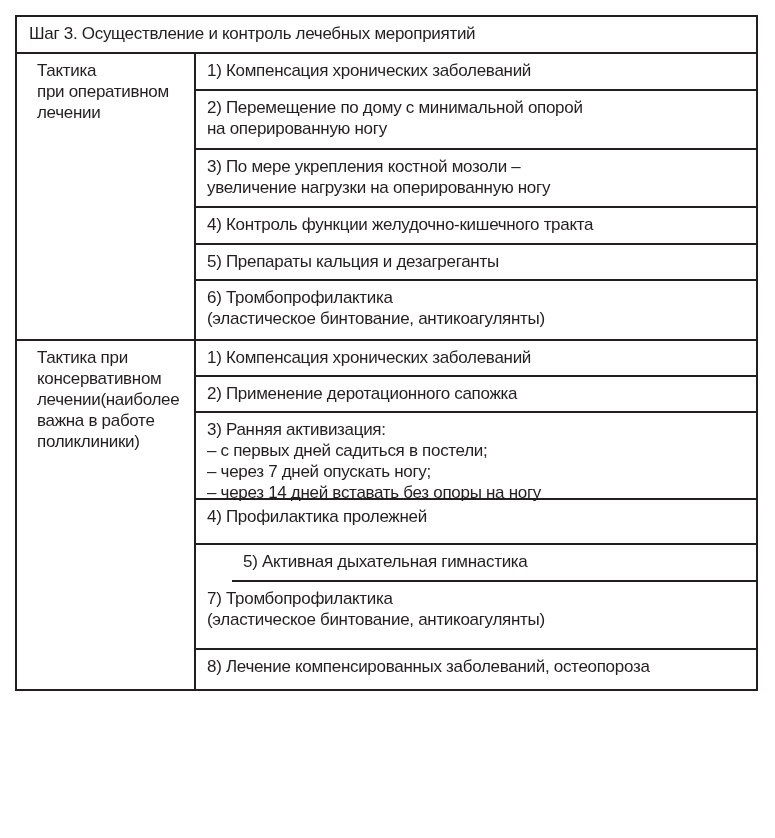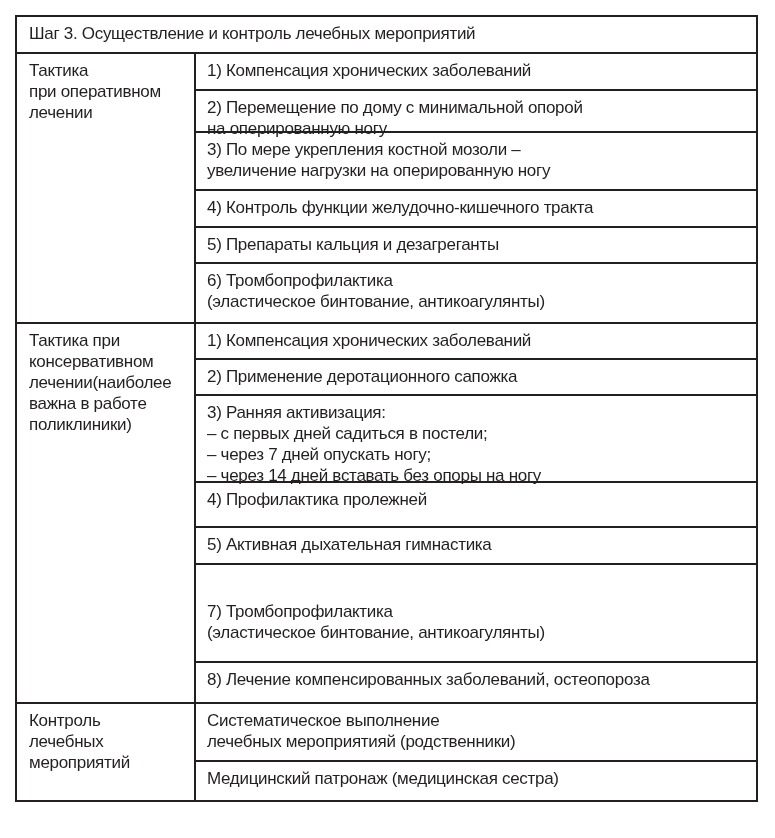--- a/index.html
+++ b/index.html
@@ -5,39 +5,39 @@
   html, body { margin:0; padding:0; background:#ffffff; }
   body { width:775px; height:838px; position:relative; overflow:hidden;
          font-family:"Liberation Sans", sans-serif; color:#231f20; }
   .tbl { position:absolute; left:15px; top:15px; width:743px;
          border:2px solid #231f20; box-sizing:border-box; }
   .hdr { height:37px; border-bottom:2px solid #231f20; box-sizing:border-box;
          padding:7px 4px 0 12px; font-size:17px; letter-spacing:-0.3px; transform-origin:left; }
   .grp { display:flex; border-bottom:2px solid #231f20; box-sizing:border-box; }
   .grp:last-child { border-bottom:none; }
   .lab { width:179px; border-right:2px solid #231f20; box-sizing:border-box;
-         padding:6px 0 0 12px; font-size:17px; line-height:21px; white-space:pre-line; letter-spacing:-0.3px; }
+         padding:6px 0 0 20px; font-size:17px; line-height:21px; white-space:pre-line; letter-spacing:-0.3px; }
   .items { flex:1; }
   .it { border-bottom:2px solid #231f20; box-sizing:border-box; padding:6px 0 0 11px;
         font-size:17px; line-height:21px; white-space:pre-line; letter-spacing:-0.3px; }
   .it:last-child { border-bottom:none; }
 </style>
 </head>
 <body>
 
 <div class="tbl">
   <div class="hdr">Шаг 3. Осуществление и контроль лечебных мероприятий</div>
   <div id="groups">
       <div class="grp">
         <div class="lab">Тактика
 при оперативном
 лечении</div>
         <div class="items">
           <div class="it" style="height: 37px;">1) Компенсация хронических заболеваний</div>
-          <div class="it" style="height: 42px;">2) Перемещение по дому с минимальной опорой
+          <div class="it" style="height: 59px;">2) Перемещение по дому с минимальной опорой
 на оперированную ногу</div>
           <div class="it" style="height: 58px;">3) По мере укрепления костной мозоли –
 увеличение нагрузки на оперированную ногу</div>
           <div class="it" style="height: 37px;">4) Контроль функции желудочно-кишечного тракта</div>
           <div class="it" style="height: 36px;">5) Препараты кальция и дезагреганты</div>
           <div class="it" style="height: 58px;">6) Тромбопрофилактика
 (эластическое бинтование, антикоагулянты)</div>
         </div>
       </div>
       <div class="grp">
@@ -47,30 +47,20 @@
 важна в работе
 поликлиники)</div>
         <div class="items">
           <div class="it" style="height: 36px;">1) Компенсация хронических заболеваний</div>
           <div class="it" style="height: 36px;">2) Применение деротационного сапожка</div>
           <div class="it" style="height: 87px;">3) Ранняя активизация:
 – с первых дней садиться в постели;
 – через 7 дней опускать ногу;
 – через 14 дней вставать без опоры на ногу</div>
           <div class="it" style="height: 45px;">4) Профилактика пролежней</div>
-          <div class="it" style="height: 37px;">5) Активная дыхательная гимнастика</div>
-          <div class="it" style="height: 68px; margin-top: 30px;">7) Тромбопрофилактика
+          <div class="it" style="height: 37px; margin-left: 36px;">5) Активная дыхательная гимнастика</div>
+          <div class="it" style="height: 68px;">7) Тромбопрофилактика
 (эластическое бинтование, антикоагулянты)</div>
           <div class="it" style="height: 39px;">8) Лечение компенсированных заболеваний, остеопороза</div>
-        </div>
-      </div>
-      <div class="grp">
-        <div class="lab">Контроль
-лечебных
-мероприятий</div>
-        <div class="items">
-          <div class="it" style="height: 58px;">Систематическое выполнение
-лечебных мероприятияй (родственники)</div>
-          <div class="it" style="height: 38px;">Медицинский патронаж (медицинская сестра)</div>
         </div>
       </div>
     </div>
 </div>
 
 </body></html>

